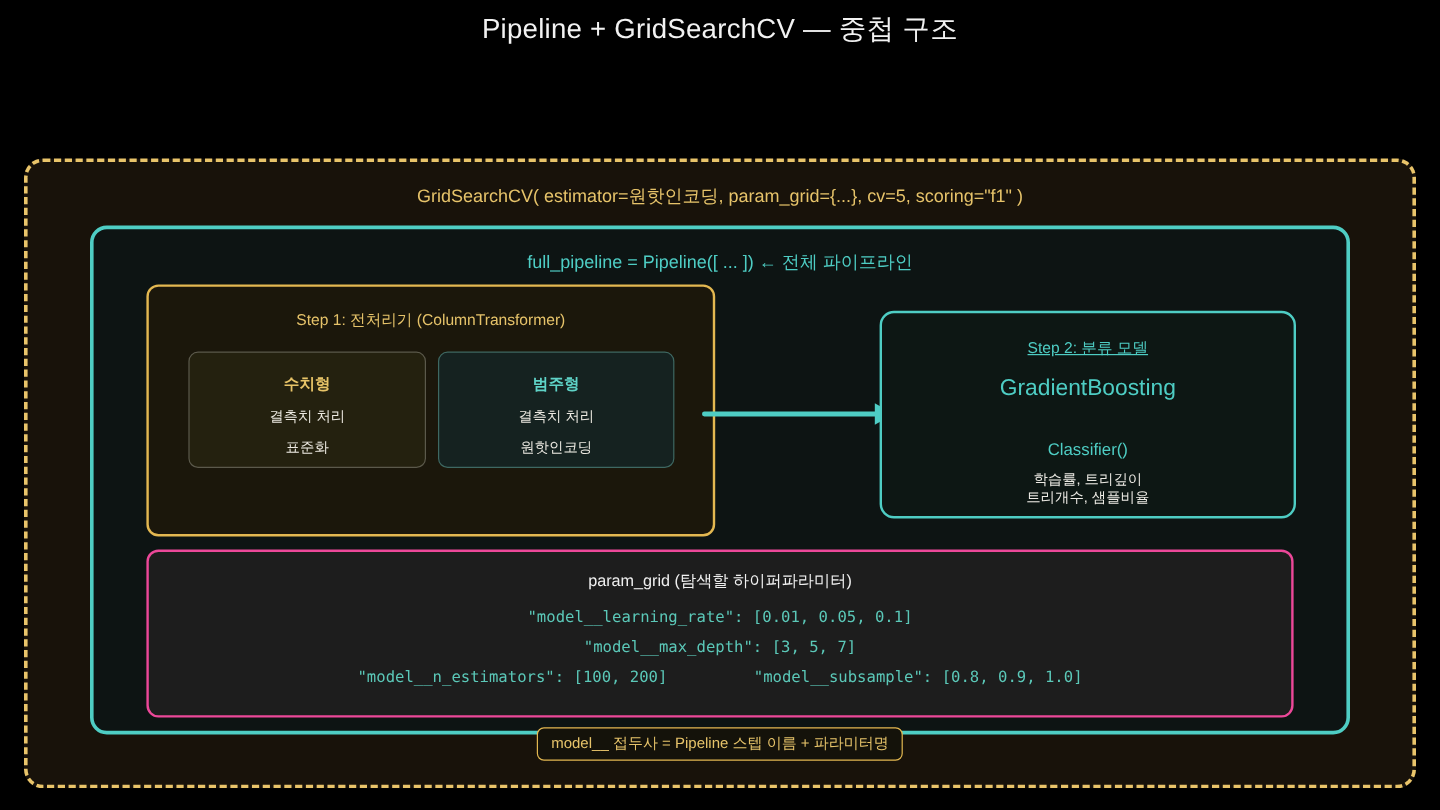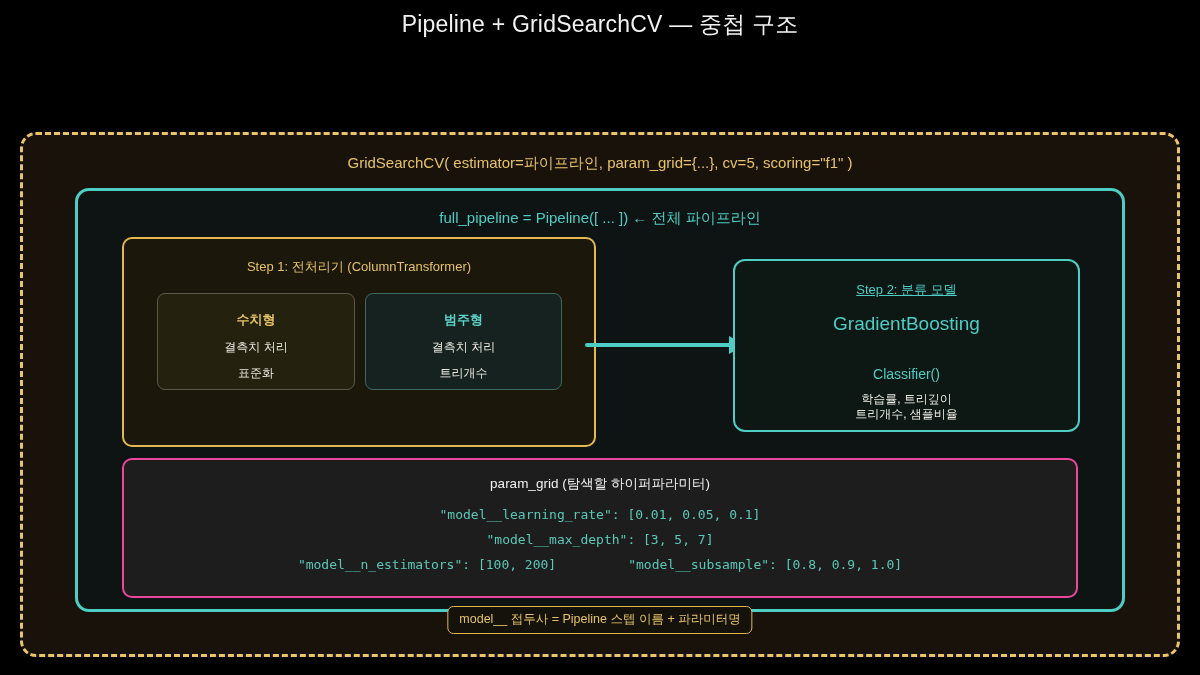--- a/index.html
+++ b/index.html
@@ -156,38 +156,38 @@
   }
 </style>
 </head>
 <body>
 
 <div class="canvas">
 
   <div class="title">Pipeline + GridSearchCV — 중첩 구조</div>
 
   <div class="outer-box"></div>
-  <div class="gs-label">GridSearchCV( estimator=파이프라인, param_grid={...}, cv=5, scoring="f1" )</div>
+  <div class="gs-label">GridSearchCV( estimator=원핫인코딩, param_grid={...}, cv=5, scoring="f1" )</div>
 
   <div class="pipeline-box"></div>
   <div class="pipeline-label">full_pipeline = Pipeline([ ... ])  ← 전체 파이프라인</div>
 
   <div class="step1-box"></div>
   <div class="step1-title">Step 1: 전처리기 (ColumnTransformer)</div>
 
   <div class="sub-box numeric-box">
     <div class="sub-title">수치형</div>
     <div class="sub-line">결측치 처리</div>
     <div class="sub-line">표준화</div>
   </div>
 
   <div class="sub-box categorical-box">
     <div class="sub-title">범주형</div>
     <div class="sub-line">결측치 처리</div>
-    <div class="sub-line">트리개수</div>
+    <div class="sub-line">원핫인코딩</div>
   </div>
 
   <div class="arrow-line"></div>
   <div class="arrow-head"></div>
 
   <div class="step2-box">
     <div class="step2-title">Step 2: 분류 모델</div>
     <div class="step2-model">GradientBoosting</div>
     <div class="step2-classifier">Classifier()</div>
     <div class="step2-params">

